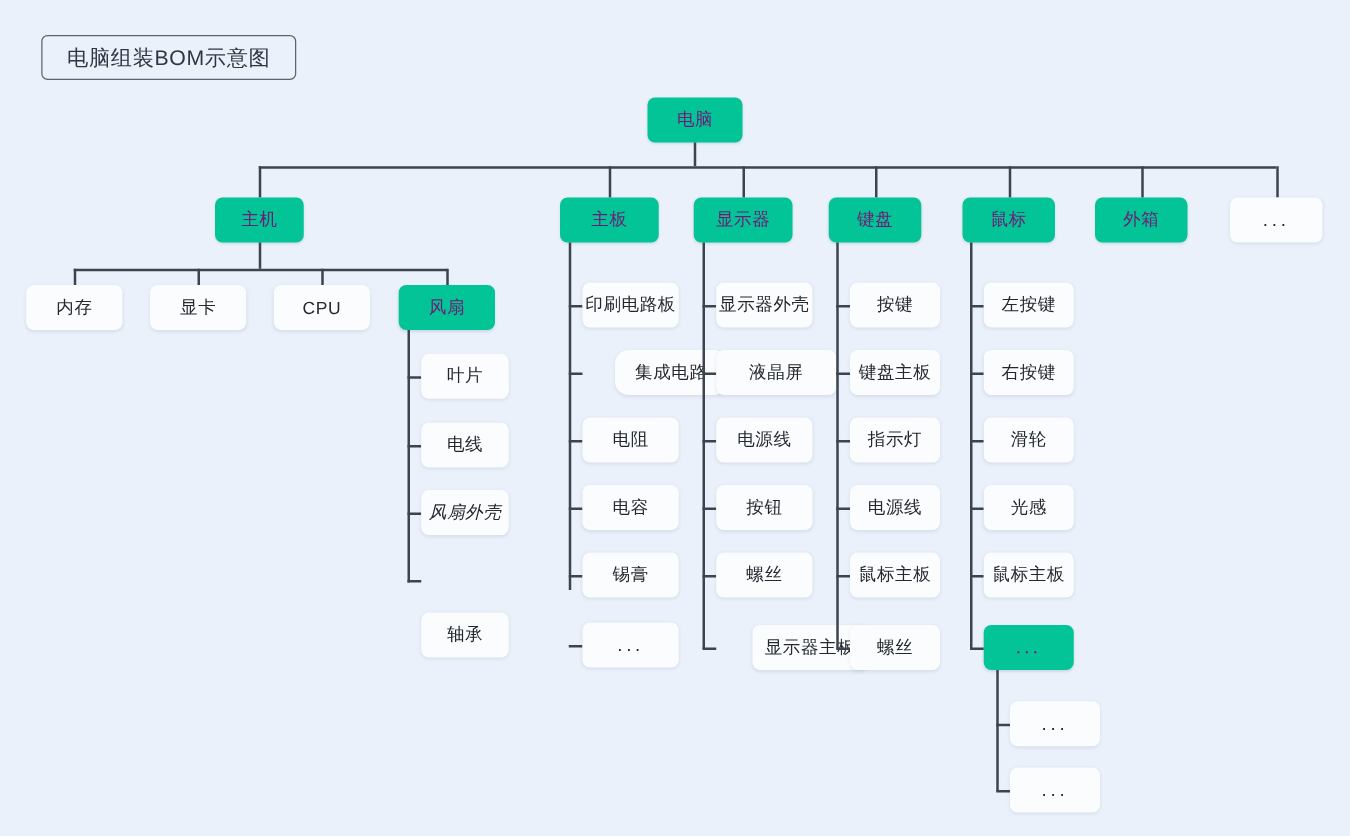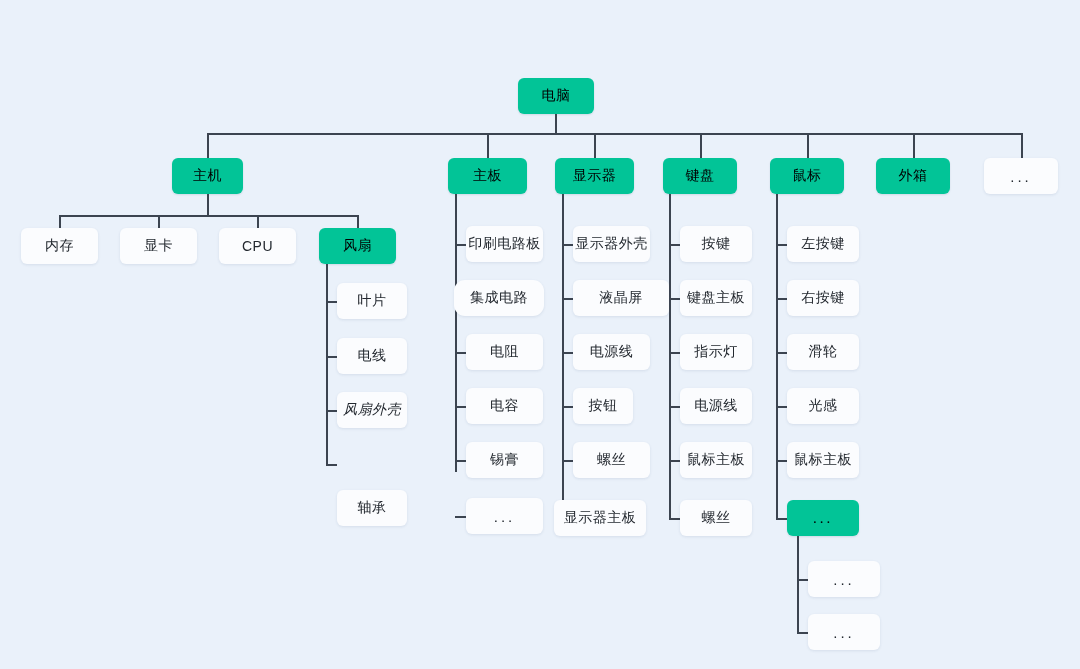--- a/index.html
+++ b/index.html
@@ -55,39 +55,40 @@
     border-radius: 6px;
     display: flex;
     align-items: center;
     justify-content: center;
     font-size: 14px;
     white-space: nowrap;
     letter-spacing: .5px;
   }
   .node.green {
     background: #02c497;
-    color: #000000;
+    color: #701a75;
     box-shadow: 0 1px 2px rgba(20,50,80,.12);
     font-family: Liberation Serif, serif;
   }
   .node.white {
     background: #fbfcfe;
     color: #23282f;
     box-shadow: 0 1px 3px rgba(30,60,100,.10);
   }
   .node.dots {
     letter-spacing: 3px;
     font-size: 15px;
   }
 </style>
 </head>
 <body>
 
 <div id="stage">
 
+  <div id="diagram-title">电脑组装BOM示意图</div>
 
   <div class="node green" style="left:518px; top:78px; width:76px;">
     <span>电脑</span>
   </div>
 
   <div class="ln v" style="left:555px; top:114px; height:19px;"></div>
 
   <div class="ln h" style="left:207px; top:133px; width:814px;"></div>
 
   <div class="ln v" style="left:207px; top:133px; height:25px;"></div>
@@ -163,21 +164,21 @@
   <div class="ln h" style="left:455px; top:244px; width:11px;"></div>
   <div class="ln h" style="left:455px; top:298px; width:11px;"></div>
   <div class="ln h" style="left:455px; top:352px; width:11px;"></div>
   <div class="ln h" style="left:455px; top:406px; width:11px;"></div>
   <div class="ln h" style="left:455px; top:460px; width:11px;"></div>
   <div class="ln h" style="left:455px; top:516px; width:11px;"></div>
 
   <div class="node white" style="left:466px; top:226px; width:77px;">
     <span>印刷电路板</span>
   </div>
-  <div class="node white" style="left:454px; top:280px; width:90px;border-radius:11px;">
+  <div class="node white" style="left:492px; top:280px; width:90px;border-radius:11px;">
     <span>集成电路</span>
   </div>
   <div class="node white" style="left:466px; top:334px; width:77px;">
     <span>电阻</span>
   </div>
   <div class="node white" style="left:466px; top:388px; width:77px;">
     <span>电容</span>
   </div>
   <div class="node white" style="left:466px; top:442px; width:77px;">
     <span>锡膏</span>
@@ -196,27 +197,27 @@
 
   <div class="node white" style="left:573px; top:226px; width:77px;">
     <span>显示器外壳</span>
   </div>
   <div class="node white" style="left:573px; top:280px; width:96px;">
     <span>液晶屏</span>
   </div>
   <div class="node white" style="left:573px; top:334px; width:77px;">
     <span>电源线</span>
   </div>
-  <div class="node white" style="left:573px; top:388px; width:60px;">
+  <div class="node white" style="left:573px; top:388px; width:77px;">
     <span>按钮</span>
   </div>
   <div class="node white" style="left:573px; top:442px; width:77px;">
     <span>螺丝</span>
   </div>
-  <div class="node white" style="left:554px; top:500px; width:92px;">
+  <div class="node white" style="left:602px; top:500px; width:92px;">
     <span>显示器主板</span>
   </div>
 
   <div class="ln v" style="left:669px; top:194px; height:325px;"></div>
   <div class="ln h" style="left:669px; top:244px; width:11px;"></div>
   <div class="ln h" style="left:669px; top:298px; width:11px;"></div>
   <div class="ln h" style="left:669px; top:352px; width:11px;"></div>
   <div class="ln h" style="left:669px; top:406px; width:11px;"></div>
   <div class="ln h" style="left:669px; top:460px; width:11px;"></div>
   <div class="ln h" style="left:669px; top:518px; width:11px;"></div>

